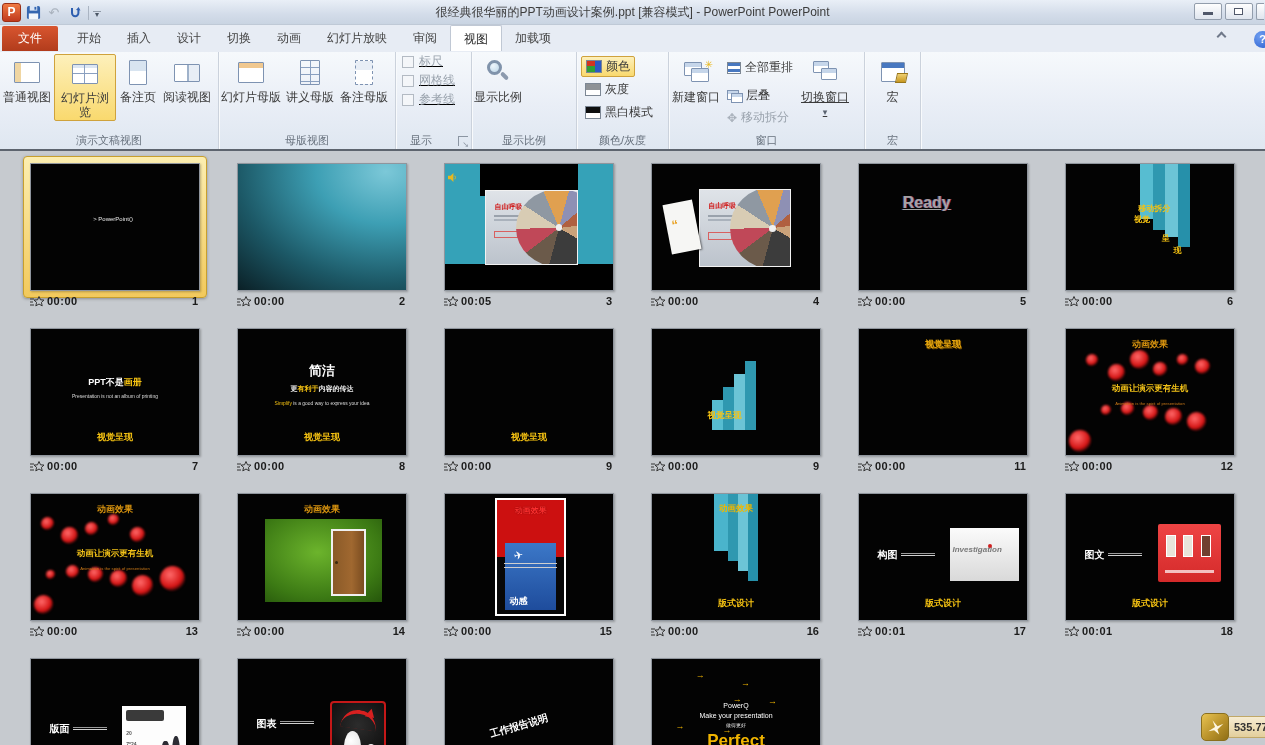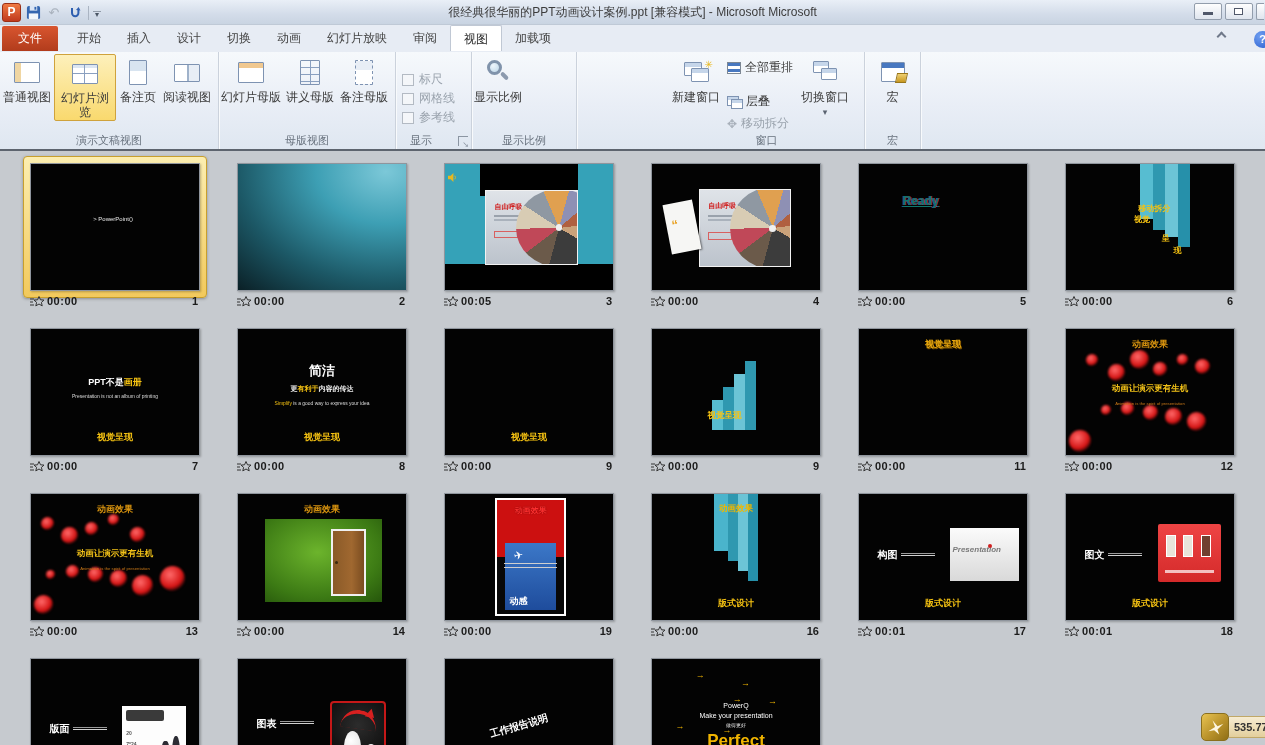--- a/index.html
+++ b/index.html
@@ -131,21 +131,21 @@
   .ph-title { position:absolute; left:9%; top:14%; color:#d02020; font-weight:bold; font-size:7px; }
   .ph-sub { position:absolute; left:9%; top:32%; width:40%; height:2px; background:#9aa2ac; box-shadow:0 4px 0 #aab2bc; }
   .ph-btn { position:absolute; left:9%; top:55%; width:26%; height:10%; border:1px solid #d86060; }
   .chute { position:absolute; right:-28%; top:-4%; width:95%; height:108%; border-radius:50%;
     background:conic-gradient(from 195deg, #6b5a4a 0 38deg, #c04858 38deg 74deg, #d8ccb4 74deg 108deg, #8f98a2 108deg 142deg, #e0a050 142deg 180deg, #8e90b4 180deg 214deg, #b06040 214deg 248deg, #caa27a 248deg 285deg, #3c3c3c 285deg 360deg); }
   .chute::after { content:""; position:absolute; left:46%; top:46%; width:8%; height:8%; background:#f0f0f0; border-radius:50%; }
   .snd { position:absolute; left:2%; top:3%; z-index:3; }
   .card4 { position:absolute; left:9%; top:30%; width:18%; height:40%; background:#f6f6f4; transform:rotate(-11deg); box-shadow:1px 1px 2px rgba(0,0,0,.5); z-index:2; }
   .card4 .qm { position:absolute; left:18%; top:28%; color:#e8a020; font-size:13px; font-weight:bold; }
 
-  .t-ready { position:absolute; left:26%; top:24%; color:#0f766e; font-weight:bold; font-size:12px;
+  .t-ready { position:absolute; left:26%; top:24%; color:#a3a3a3; font-weight:bold; font-size:16px;
     text-shadow:1px 0 rgba(255,60,60,.6), -1px 0 rgba(60,120,255,.6);text-decoration:underline; }
 
   .vb { position:absolute; top:0; width:7.5%; }
   .vb1 { left:44%; height:44%; background:#57bdd1; }
   .vb2 { left:51.5%; height:52%; background:#2f98b0; }
   .vb3 { left:59%; height:58%; background:#6cc4d6; }
   .vb4 { left:66.5%; height:66%; background:#2690aa; }
   .bt { position:absolute; color:#f5c212; font-weight:bold; font-size:8px; }
   .bt0 { left:43%; top:31%; }
   .bt1 { left:40.5%; top:40%; }
@@ -267,21 +267,21 @@
             <path d="M4 2 v5 a3.2 3.2 0 0 0 6.4 0 v-3" fill="none" stroke="#2f5fb0" stroke-width="2"></path>
             <path d="M8 4 L10.6 1 L12.5 4.6 Z" fill="#2f5fb0"></path>
           </svg>
       </div>
       <div class="qsep"></div>
       <div class="qat-caret">
           <span>—</span>
           <span>▾</span>
         </div>
     </div>
-    <div id="title-text">很经典很华丽的PPT动画设计案例.ppt [兼容模式] - Microsoft Microsoft</div>
+    <div id="title-text">很经典很华丽的PPT动画设计案例.ppt [兼容模式] - PowerPoint PowerPoint</div>
     <div id="winbtns">
       <div class="winbtn">
           <span class="min-glyph"></span>
         </div>
       <div class="winbtn">
           <span class="restore-glyph"></span>
         </div>
       <div class="winbtn close-cut"></div>
     </div>
   </div>
@@ -344,21 +344,21 @@
           <div class="ric">
               <div class="frame i-nmaster"></div>
             </div>
           <span class="lbl">备注母版</span>
         </div>
       </div>
       <div class="glabel">母版视图</div>
     </div>
 
     <div class="rgroup" style="left:396px;width:76px;">
-      <div style="padding-top:18px;">
+      <div style="padding-top:0;text-decoration:underline;">
         <div class="chk">
             <span class="chkbox"></span>
             <span>标尺</span>
           </div>
         <div class="chk">
             <span class="chkbox"></span>
             <span>网格线</span>
           </div>
         <div class="chk">
             <span class="chkbox"></span>
@@ -375,46 +375,63 @@
           <div class="ric">
               <span class="i-zoom-circle"></span>
               <span class="i-zoom-handle"></span>
             </div>
           <span class="lbl">显示比例</span>
         </div>
       </div>
       <div class="glabel">显示比例</div>
     </div>
 
+    <div class="rgroup" style="left:577px;width:92px;">
+      <div style="padding:4px 0 0 4px;">
+        <div class="smbtn sel">
+            <span class="ic16 i-color"></span>
+            <span>颜色</span>
+          </div>
+        <div class="smbtn" style="margin-top:2px;">
+            <span class="ic16 i-gray"></span>
+            <span>灰度</span>
+          </div>
+        <div class="smbtn" style="margin-top:2px;">
+            <span class="ic16 i-bw"></span>
+            <span>黑白模式</span>
+          </div>
+      </div>
+      <div class="glabel">颜色/灰度</div>
+    </div>
 
     <div class="rgroup" style="left:669px;width:196px;">
       <div class="bigrow">
         <div class="bigbtn" style="width:54px;">
           <div class="ric">
               <div class="frame i-neww1"></div>
               <div class="frame i-neww2"></div>
               <span class="i-spark">✳</span>
             </div>
           <span class="lbl">新建窗口</span>
         </div>
         <div style="padding-top:3px;">
           <div class="smbtn">
               <span class="i-arrange"></span>
               <span>全部重排</span>
             </div>
-          <div class="smbtn" style="margin-top:13px;justify-content:space-between;">
+          <div class="smbtn" style="margin-top:7px;justify-content:space-between;">
               <span class="i-cascade"></span>
               <span>层叠</span>
             </div>
           <div class="smbtn disabled" style="margin-top:1px;">
               <span class="i-move">✥</span>
               <span>移动拆分</span>
             </div>
         </div>
-        <div class="bigbtn" style="width:56px;">
+        <div class="bigbtn" style="width:56px;text-decoration:underline;">
           <div class="ric">
               <div class="frame i-switch1"></div>
               <div class="frame i-switch2"></div>
             </div>
           <span class="lbl">切换窗口</span>
           <span class="caret">▾</span>
         </div>
       </div>
       <div class="glabel">窗口</div>
     </div>
@@ -757,21 +774,21 @@
           </div>
     </div>
         <div class="meta" style="left:444px;top:474px;">
       <span class="star"><svg width="14" height="12" viewBox="0 0 14 12">
               <line x1="0" y1="3" x2="4" y2="3" stroke="#333" stroke-width="1"></line>
               <line x1="0" y1="6" x2="3" y2="6" stroke="#333" stroke-width="1"></line>
               <line x1="0" y1="9" x2="4" y2="9" stroke="#333" stroke-width="1"></line>
               <polygon points="9,0.5 10.5,3.8 14,4.1 11.4,6.4 12.2,9.9 9,8 5.8,9.9 6.6,6.4 4,4.1 7.5,3.8" fill="none" stroke="#333" stroke-width="1"></polygon>
             </svg></span>
       <span class="time">00:00</span>
-      <span class="num">19</span>
+      <span class="num">15</span>
     </div>
       </div>
       <div class="cell">
     <div class="thumb" style="left:651px;top:342px;">
       <div class="art a-black">
             <div class="sd sd1"></div>
             <div class="sd sd2"></div>
             <div class="sd sd3"></div>
             <div class="sd sd4"></div>
     <div class="sd-title">动画效果</div>
@@ -790,21 +807,21 @@
     </div>
       </div>
       <div class="cell">
     <div class="thumb" style="left:858px;top:342px;">
       <div class="art a-black">
             <div class="h17">
               <span class="hw">构图</span>
               <span class="hdash"></span>
             </div>
     <div class="inv">
-              <span class="inv-t">Presentation</span>
+              <span class="inv-t">Investigation</span>
             </div>
     <div class="foot" style="bottom:8%;">版式设计</div>
           </div>
     </div>
         <div class="meta" style="left:858px;top:474px;">
       <span class="star"><svg width="14" height="12" viewBox="0 0 14 12">
               <line x1="0" y1="3" x2="4" y2="3" stroke="#333" stroke-width="1"></line>
               <line x1="0" y1="6" x2="3" y2="6" stroke="#333" stroke-width="1"></line>
               <line x1="0" y1="9" x2="4" y2="9" stroke="#333" stroke-width="1"></line>
               <polygon points="9,0.5 10.5,3.8 14,4.1 11.4,6.4 12.2,9.9 9,8 5.8,9.9 6.6,6.4 4,4.1 7.5,3.8" fill="none" stroke="#333" stroke-width="1"></polygon>

